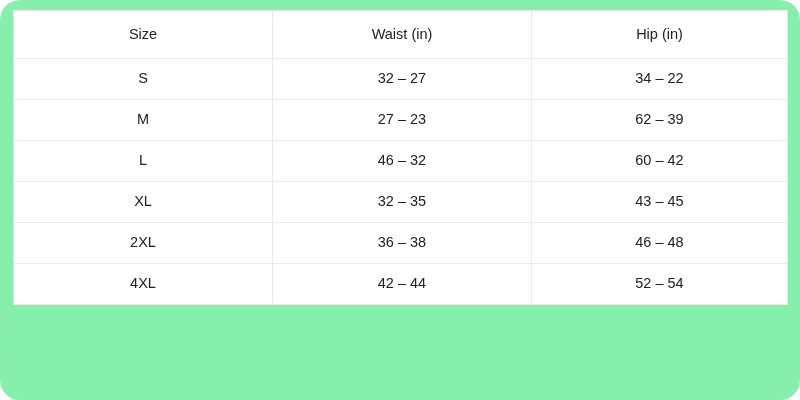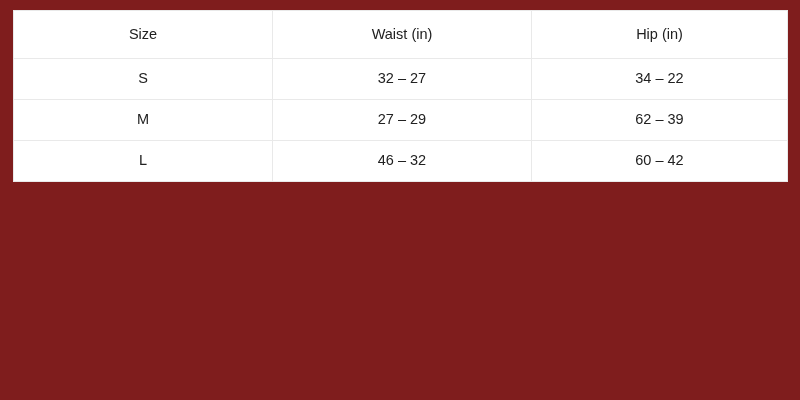--- a/index.html
+++ b/index.html
@@ -11,21 +11,22 @@
     width: 800px;
     height: 400px;
     overflow: hidden;
     font-family: "Liberation Sans", sans-serif;
     -webkit-font-smoothing: antialiased;
   }
   #page {
     position: relative;
     width: 800px;
     height: 400px;
-    background: #7f1d1d;
+    background: #86efac;
+    border-radius: 20px;
   }
   #size-chart-table {
     position: absolute;
     left: 13px;
     top: 10px;
     width: 774px;
     border-collapse: collapse;
     table-layout: fixed;
     background: #ffffff;
   }
@@ -72,24 +73,39 @@
     </thead>
 
     <tbody>
       <tr>
         <td>S</td>
         <td>32 – 27</td>
         <td>34 – 22</td>
       </tr>
       <tr>
         <td>M</td>
-        <td>27 – 29</td>
+        <td>27 – 23</td>
         <td>62 – 39</td>
       </tr>
       <tr>
         <td>L</td>
         <td>46 – 32</td>
         <td>60 – 42</td>
       </tr>
+      <tr>
+        <td>XL</td>
+        <td>32 – 35</td>
+        <td>43 – 45</td>
+      </tr>
+      <tr>
+        <td>2XL</td>
+        <td>36 – 38</td>
+        <td>46 – 48</td>
+      </tr>
+      <tr>
+        <td>4XL</td>
+        <td>42 – 44</td>
+        <td>52 – 54</td>
+      </tr>
     </tbody>
   </table>
 
 </div>
 
 </body></html>

